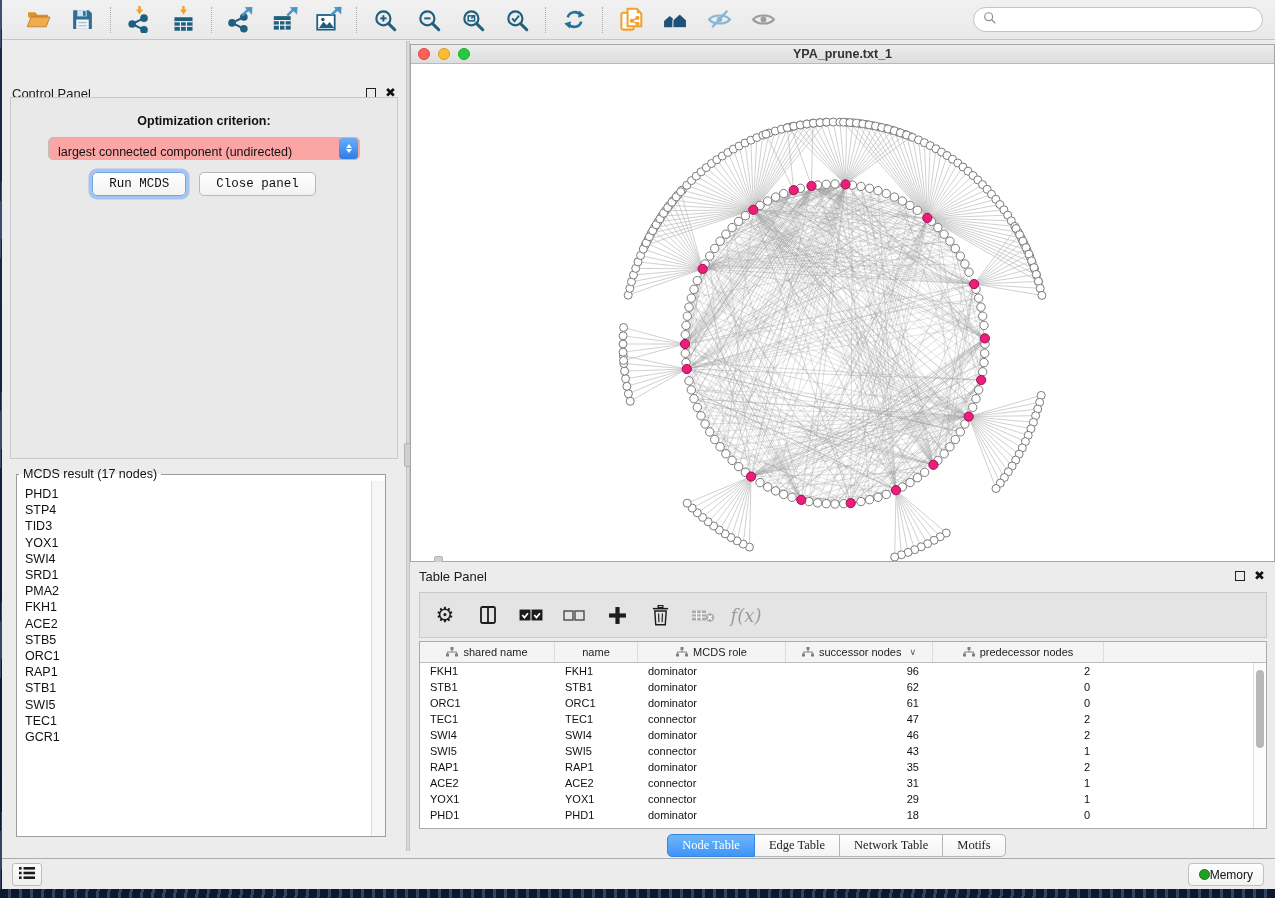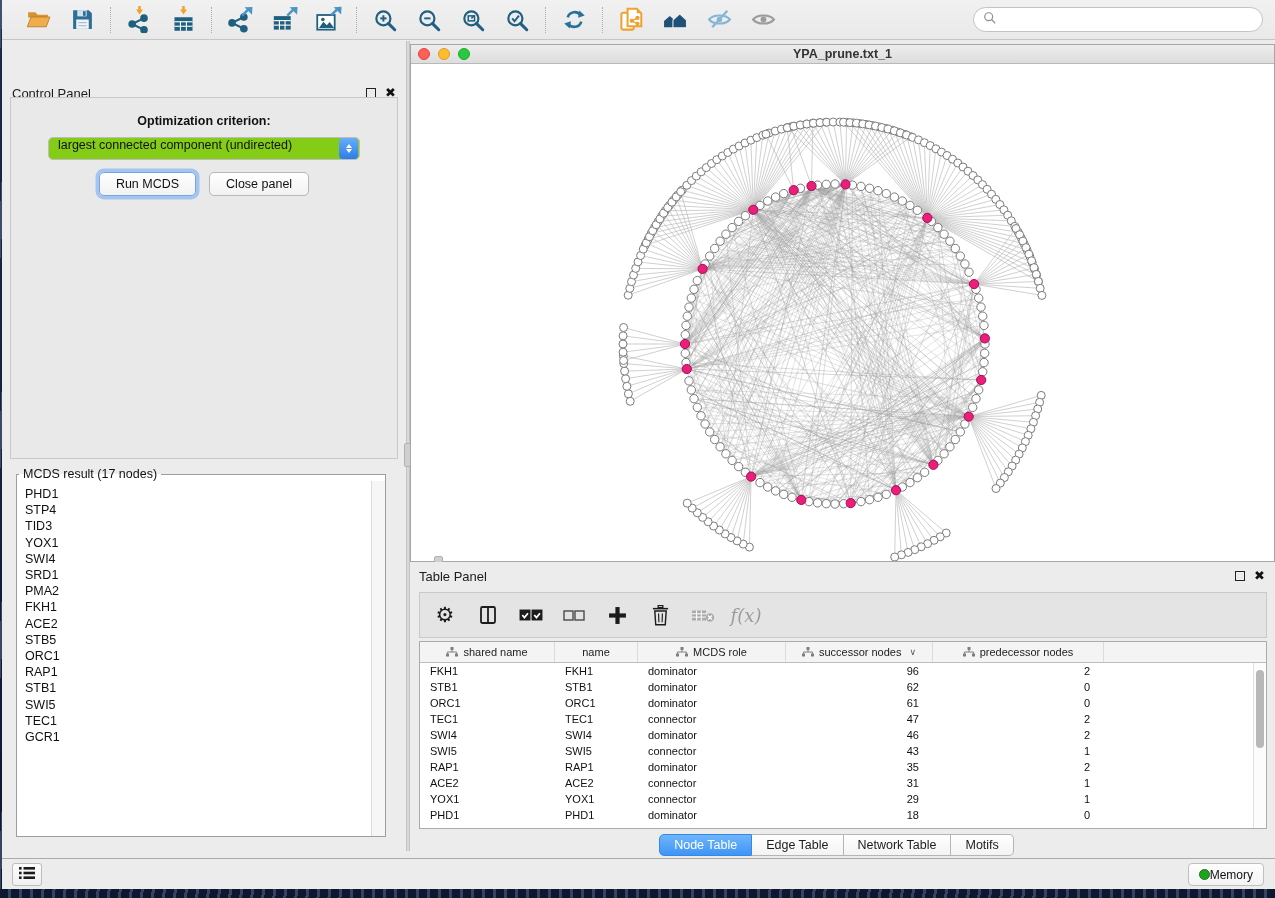--- a/index.html
+++ b/index.html
@@ -33,27 +33,27 @@
 
   .seg { display:flex; justify-content:center; }
   .seg .seg-btn { border:1px solid #b5b5b5; border-left:none; background:linear-gradient(#ffffff,#f3f3f3); padding:3px 14px; font-size:12.5px; color:#1c1c1c; font-family:inherit; }
   .seg .seg-btn:first-child { border-left:1px solid #b5b5b5; border-radius:5px 0 0 5px; }
   .seg .seg-btn:last-child { border-radius:0 5px 5px 0; }
   .seg .seg-btn.active { background:linear-gradient(#6fb5fc,#3e95f7); border-color:#3787e0; color:#fff; }
   .cp-tabs { position:absolute; left:0; right:0; top:32px; }
 
   .cp-box { position:absolute; left:8px; right:8px; top:56px; height:362px; background:#e9e9e9; border:1px solid #c8c8c8; }
   .opt-label { text-align:center; margin-top:16px; font-size:12.5px; color:#111;font-weight:bold; }
-  .combo { width:312px; height:23px; margin:9px auto 0; background:#84cc16; border:1px solid #bdbdbd; border-radius:5px; display:flex; align-items:flex-start; position:relative; }
+  .combo { width:312px; height:23px; margin:9px auto 0; background:#fca5a5; border:1px solid #bdbdbd; border-radius:5px; display:flex; align-items:flex-end; position:relative; }
   .combo-text { font-size:12.5px; color:#111; padding-left:9px; flex:1; white-space:nowrap; overflow:hidden; }
   .combo-step { width:19px; height:21px; border-radius:4px; background:linear-gradient(#67aef9,#2e7de8); margin-right:1px; display:flex; flex-direction:column; align-items:center; justify-content:center; gap:1px; }
   .tri-up { width:0; height:0; border-left:3.5px solid transparent; border-right:3.5px solid transparent; border-bottom:4.5px solid #fff; }
   .tri-dn { width:0; height:0; border-left:3.5px solid transparent; border-right:3.5px solid transparent; border-top:4.5px solid #fff; }
   .btn-row { display:flex; justify-content:center; gap:13px; margin-top:12px; }
-  .mac-btn { font-family:Liberation Sans, sans-serif; font-size:12.5px; color:#111; background:linear-gradient(#ffffff,#f2f2f2); border:1px solid #b8b8b8; border-radius:5px; padding:4px 16px; }
+  .mac-btn { font-family:Liberation Mono, monospace; font-size:12.5px; color:#111; background:linear-gradient(#ffffff,#f2f2f2); border:1px solid #b8b8b8; border-radius:5px; padding:4px 16px; }
   .mac-btn.focused { border-color:#74a7e0; box-shadow:0 0 0 3.5px rgba(110,168,245,.55); }
 
   .mcds-fieldset { position:absolute; left:14px; width:370px; top:426px; height:370px; border:1px solid #9d9d9d; background:#fff; }
   .mcds-fieldset legend { font-size:12.5px; color:#111; padding:0 4px; margin-left:2px; background:transparent; }
   .mcds-list { position:absolute; left:1px; right:15px; top:2px; bottom:1px; overflow:hidden; padding:3px 0 0 7px; background:#fff; }
   .mcds-item { font-size:12.5px; line-height:16.2px; color:#111; }
   .mcds-scroll { position:absolute; right:0; top:0; bottom:0; width:14px; background:#f6f6f6; border-left:1px solid #dcdcdc; }
 
   
   .vsplit { position:absolute; left:404px; top:41px; width:4px; bottom:38px; background:#d9d9d9; border-left:1px solid #c2c2c2; border-right:1px solid #c2c2c2; }
@@ -82,21 +82,21 @@
   .nt-header { display:grid; grid-template-columns:135px 83px 148px 147px 171px 1fr; height:21px; background:#f4f4f4; border-bottom:1px solid #bdbdbd; }
   .th { display:flex; align-items:center; justify-content:center; gap:5px; font-size:11px; color:#222; border-right:1px solid #dcdcdc; position:relative; }
   .th:last-child { border-right:none; }
   .th .sort { color:#555; font-size:9px; margin-left:3px; }
   .nt-body { position:absolute; left:0; right:13px; top:21px; bottom:0; overflow:hidden; }
   .trow { display:grid; grid-template-columns:135px 83px 148px 147px 171px 1fr; height:16px; align-items:center; }
   .td { font-size:11px; color:#111; padding-left:10px; white-space:nowrap; }
   .td.num { text-align:right; padding-right:14px; padding-left:0; }
   .nt-scroll { position:absolute; right:0; top:21px; bottom:0; width:13px; background:#fcfcfc; border-left:1px solid #e0e0e0; }
   .nt-thumb { position:absolute; left:2px; right:2px; top:7px; height:78px; background:#b8b8b8; border-radius:5px; }
-  .tp-tabs { position:absolute; left:0; right:12px; top:272px; }
+  .tp-tabs { position:absolute; left:0; right:12px; top:272px;font-family:Liberation Serif, serif; }
 
   
   .statusbar { position:absolute; left:0; right:0; bottom:0; height:31px; background:#ececec; border-top:1px solid #ababab; }
   .menu-btn { position:absolute; left:10px; top:4px; width:30px; height:23px; background:linear-gradient(#fcfcfc,#f0f0f0); border:1px solid #bdbdbd; border-radius:3px; display:flex; align-items:center; justify-content:center; }
   .memory-btn { position:absolute; right:11px; top:4px; height:23px; background:linear-gradient(#fefefe,#f3f3f3); border:1px solid #c0c0c0; border-radius:4px; display:flex; align-items:center; padding:0 10px; font-size:12px; color:#111; }
   .memory-dot { width:11px; height:11px; border-radius:50%; background:#1fa31f; border:1px solid #157a15; }
 </style>
 </head>
 <body>
 

